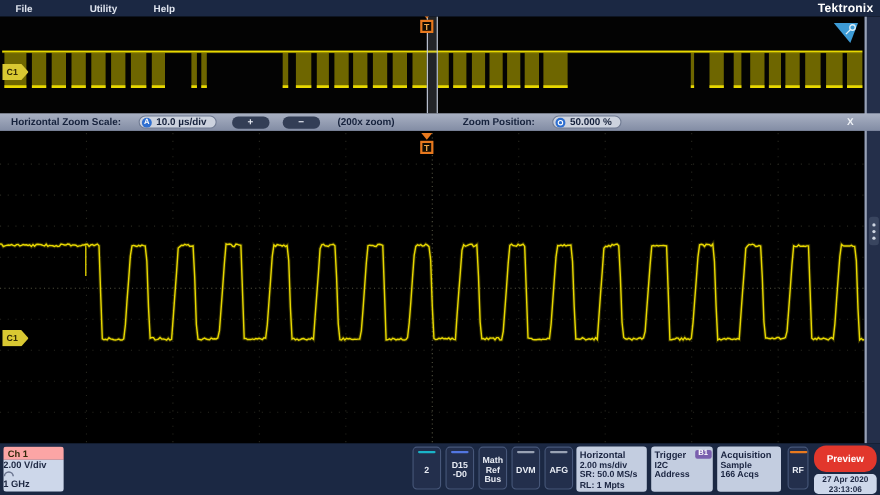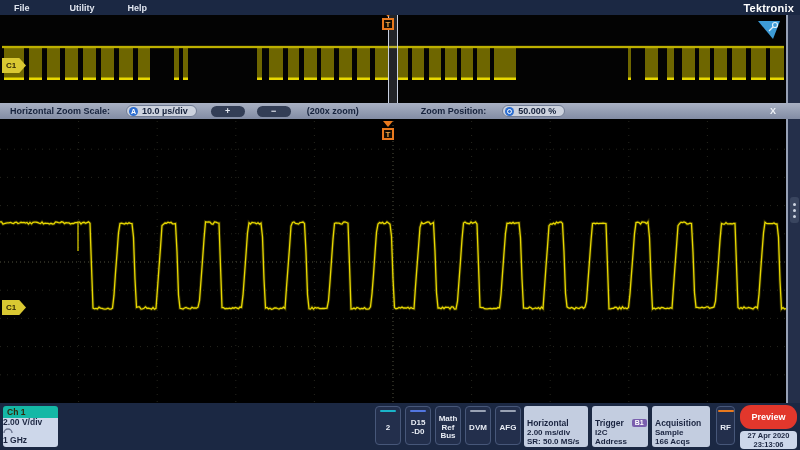--- a/index.html
+++ b/index.html
@@ -8,21 +8,21 @@
     --btnborder:#475779; --barbg1:#a9b1c3; --barbg2:#828ca4;
   }
   *{margin:0;padding:0;box-sizing:border-box;}
   html,body{background:#222;}
   #screen{position:relative;width:800px;height:450px;background:#000;overflow:hidden;
     font-family:"Liberation Sans","DejaVu Sans",sans-serif;}
   
   .menubar{position:absolute;left:0;top:0;width:800px;height:15px;background:var(--navy);
     display:flex;align-items:center;z-index:30;}
   .menu-item{font-size:9px;font-weight:bold;color:#dfe4ee;}
-  .mi-file{margin-left:14px;} .mi-utility{margin-left:40px;} .mi-help{margin-left:33px;}
+  .mi-file{margin-left:14px;} .mi-utility{margin-left:52px;} .mi-help{margin-left:33px;}
   .brand{margin-left:auto;margin-right:6px;font-size:11px;font-weight:bold;color:#fff;letter-spacing:.2px;}
   
   .overview{position:absolute;left:0;top:15px;width:786px;height:88px;background:#030303;z-index:5;}
   .ovsvg,.mainsvg{position:absolute;left:0;top:0;}
   .chan-badge{position:absolute;background:#d9c832;color:#332a06;font-size:8px;font-weight:bold;
     width:24px;height:15px;display:flex;align-items:center;justify-content:flex-start;padding-left:4px;
     clip-path:polygon(0 0,72% 0,100% 50%,72% 100%,0 100%);z-index:8;}
   .ov-chan{left:2px;top:43px;}
   .zoom-window{position:absolute;left:388px;top:0;width:10px;height:88px;
     background:rgba(180,190,212,.18);border-left:1px solid #c8d0e0;border-right:1px solid #c8d0e0;z-index:7;}
@@ -54,31 +54,31 @@
   .main-chan{left:2px;top:179px;}
   
   .rstrip{position:absolute;left:786px;top:15px;width:14px;height:388px;background:#242f4a;
     border-left:2px solid #97a1b6;z-index:6;}
   .rhandle{position:absolute;left:2px;top:182px;width:9px;height:26px;background:#39455f;border-radius:3px;
     display:flex;flex-direction:column;align-items:center;justify-content:center;gap:3px;}
   .rhandle i{display:block;width:3px;height:3px;border-radius:50%;background:#cfd6e2;}
   
   .footer{position:absolute;left:0;top:403px;width:800px;height:47px;background:var(--navy);z-index:30;}
   .chbadge{position:absolute;left:3px;top:3px;width:55px;height:41px;border-radius:3px;overflow:hidden;}
-  .chbadge .hd{height:12px;background:#14b8a6;color:#33290a;font-size:8.5px;font-weight:bold;
+  .chbadge .hd{height:12px;background:#fca5a5;color:#33290a;font-size:8.5px;font-weight:bold;
     padding-left:4px;display:flex;align-items:center;}
   .chbadge .bd{height:29px;background:#cdd7ea;color:#1d2742;font-size:8.5px;font-weight:bold;
     line-height:1.05;}
   .fbtn{position:absolute;top:3px;width:26px;height:39px;background:var(--btnbg);
     border:1px solid var(--btnborder);border-radius:4px;display:flex;flex-direction:column;align-items:center;}
   .fbtn .accent{width:16px;height:2px;border-radius:1px;margin-top:3px;background:#99a2b4;}
   .fbtn .lbl{flex:1;display:flex;align-items:center;justify-content:center;color:#e8ecf4;
     font-size:8px;font-weight:bold;text-align:center;white-space:pre-line;line-height:1.08;}
   .panel{position:absolute;top:3px;height:41px;background:var(--lightpanel);border-radius:3px;
-    color:#1a2440;font-size:8px;font-weight:bold;padding:12px 0 0 3px;line-height:1.18;}
+    color:#1a2440;font-size:8px;font-weight:bold;padding:2px 0 0 3px;line-height:1.18;}
   .panel .ttl{font-size:8.5px;display:flex;align-items:center;}
   .b1badge{background:var(--purple);color:#fff;font-size:7px;border-radius:2px;padding:0 3px;margin-left:8px;}
   .preview{position:absolute;left:740px;top:2px;width:57px;height:24px;background:var(--red);border-radius:11px;
     color:#fff;font-size:9px;font-weight:bold;display:flex;align-items:center;justify-content:center;}
   .datetime{position:absolute;left:740px;top:28px;width:57px;height:18px;background:#cdd7ea;border-radius:4px;
     color:#1d2742;font-size:7.5px;font-weight:bold;text-align:center;line-height:1.15;padding-top:1px;}
 </style>
 </head>
 <body>
 

